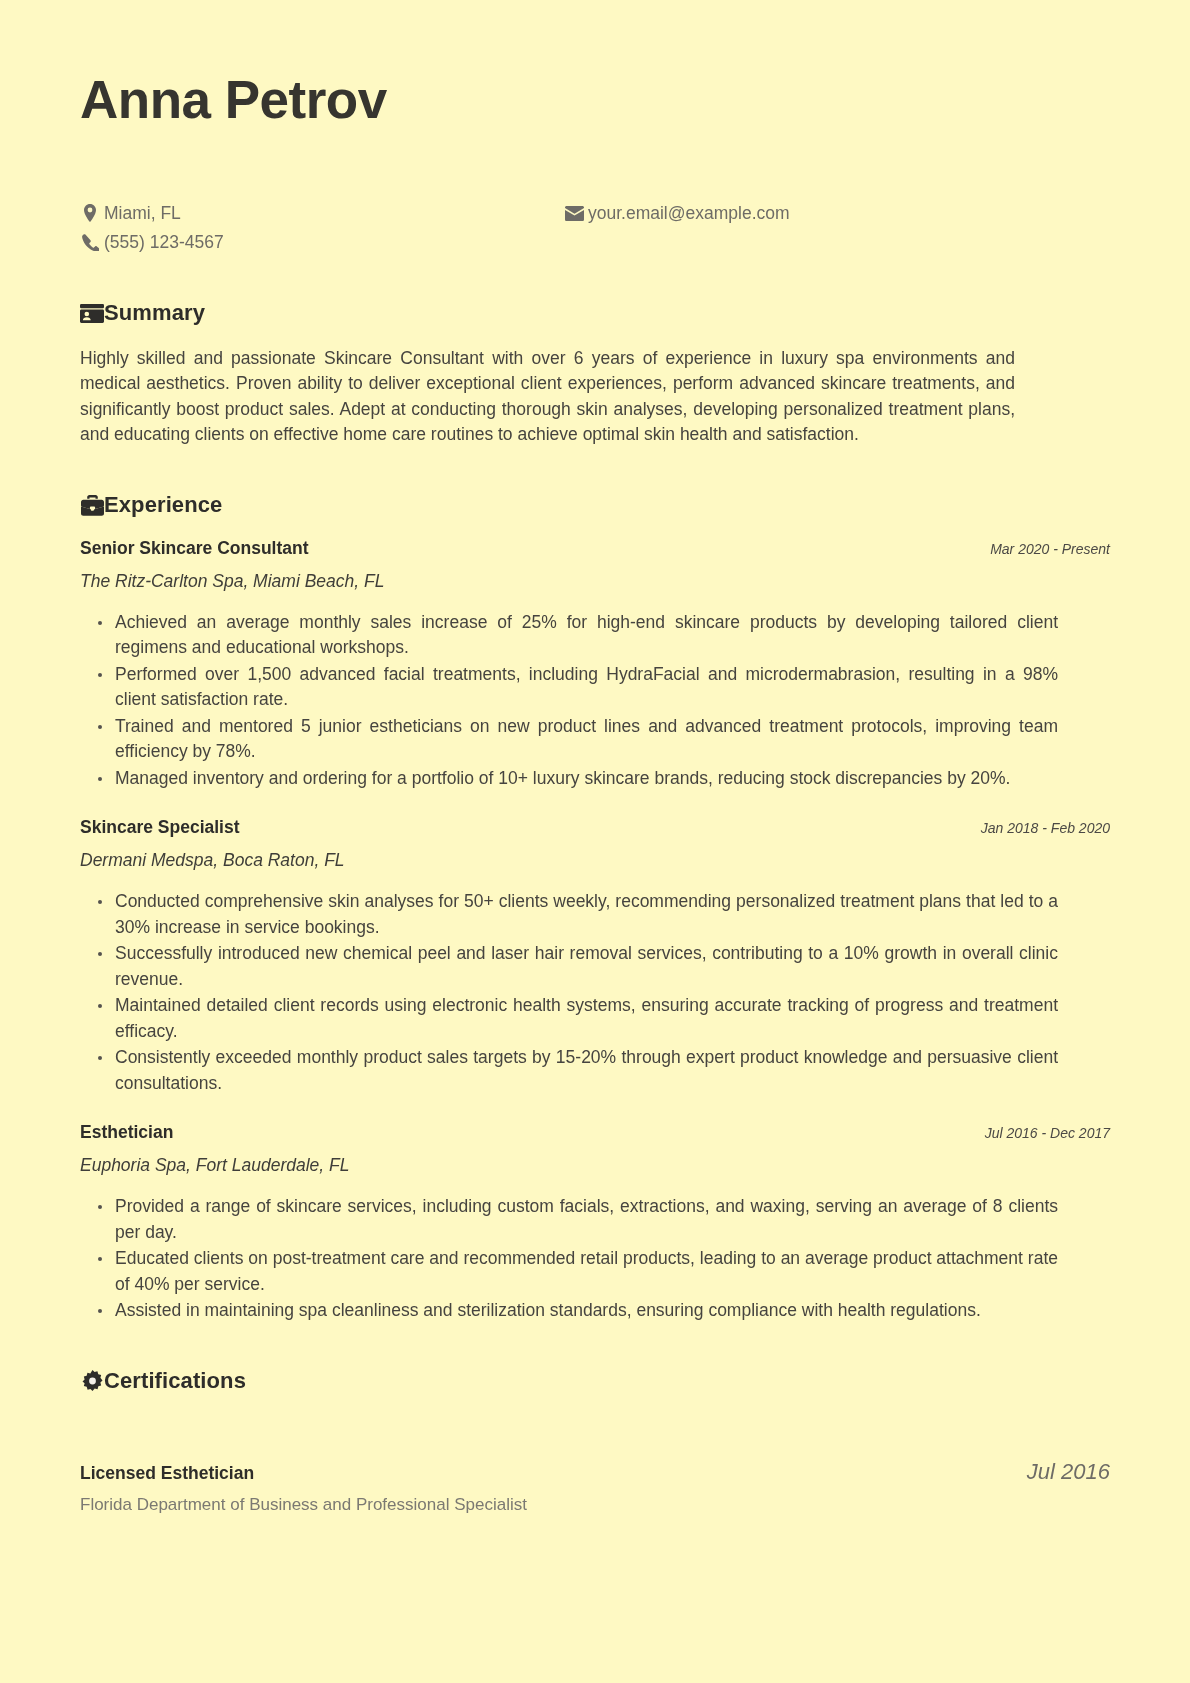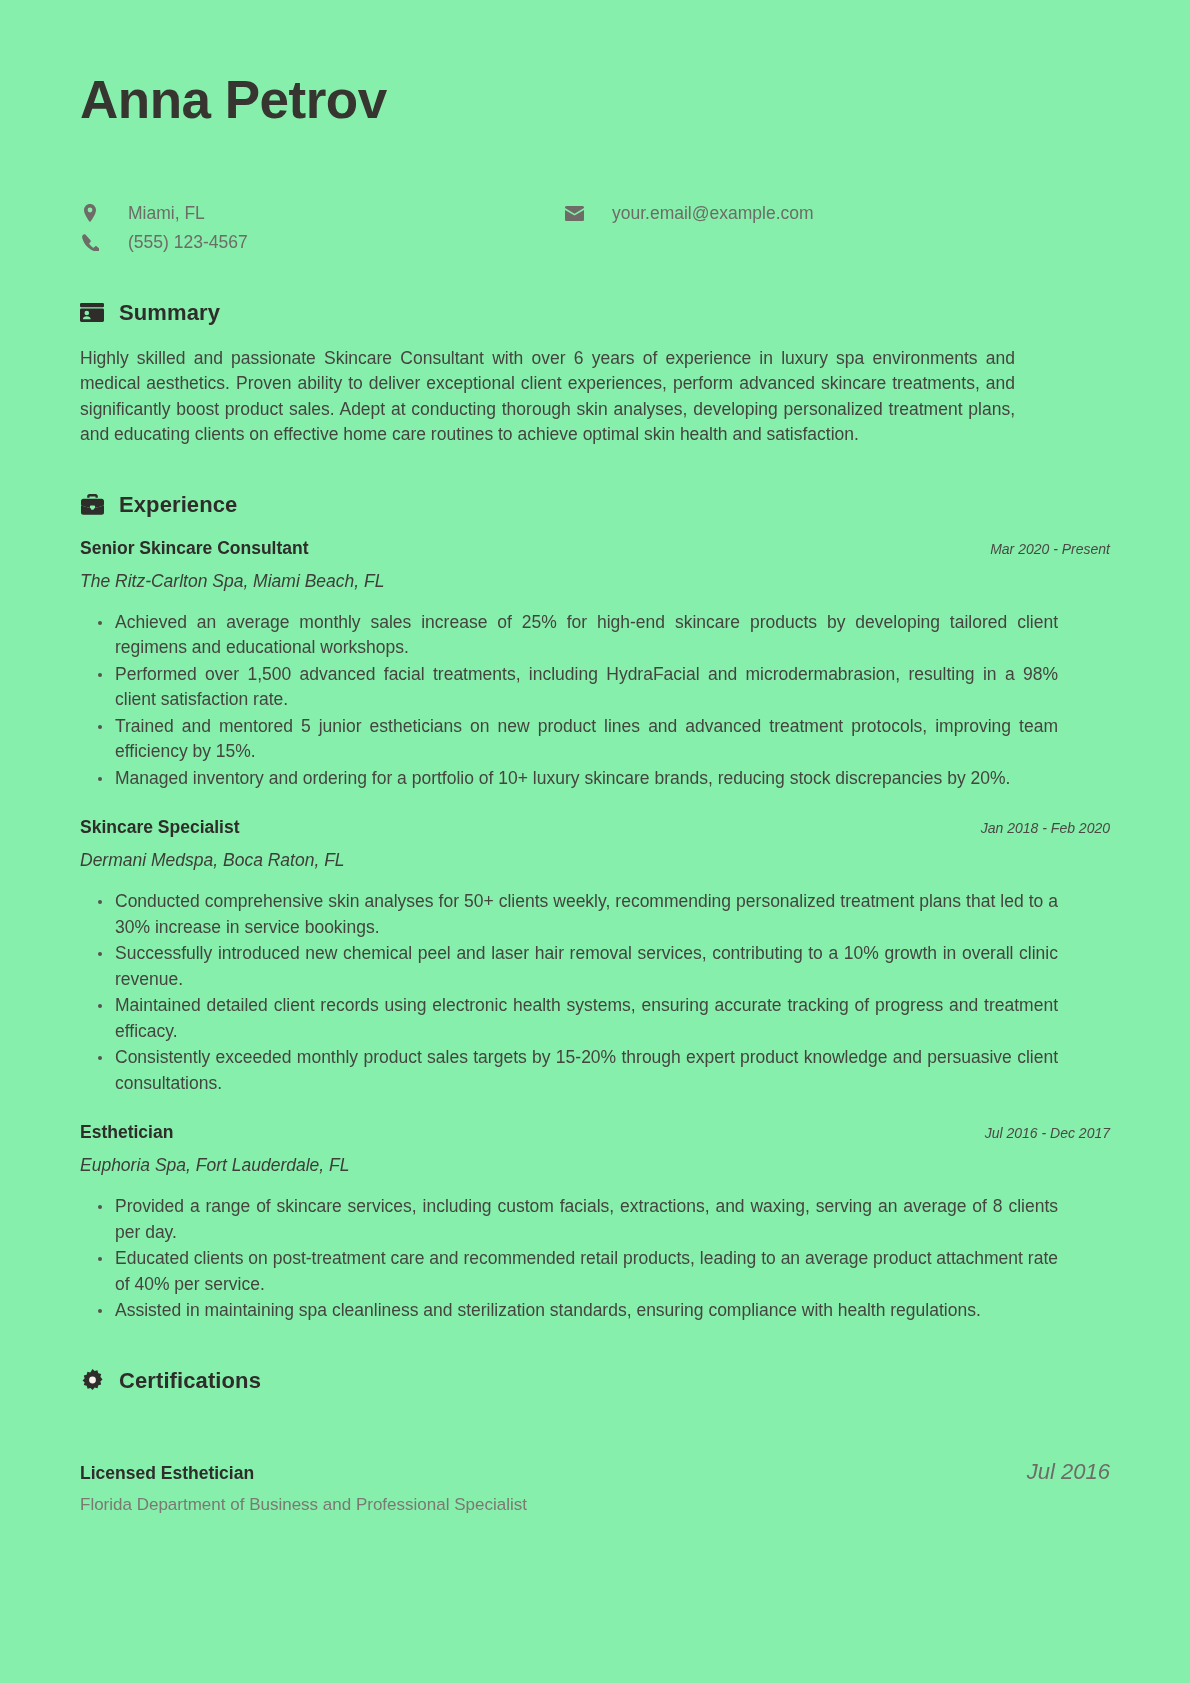--- a/index.html
+++ b/index.html
@@ -13,21 +13,21 @@
     font-family: "Liberation Sans", sans-serif;
     color: #3a3a38;
     overflow: hidden;
   }
   .page {
     position: relative;
     width: 1190px;
     min-height: 1683px;
     box-sizing: border-box;
     padding: 62px 80px 40px 80px;
-    background: #86efac;
+    background: #fef9c3;
   }
 
   
   .name {
     font-size: 53px;
     font-weight: 700;
     letter-spacing: -0.5px;
     color: #36352f;
     margin: 0;
     line-height: 1.05;
@@ -38,21 +38,21 @@
     margin-top: 72px;
     display: grid;
     grid-template-columns: 480px 1fr;
     grid-auto-rows: auto;
     column-gap: 0px;
     row-gap: 2px;
   }
   .contact-item {
     display: flex;
     align-items: center;
-    gap: 26px;
+    gap: 2px;
     font-size: 17.5px;
     color: #6e6c66;
     line-height: 27px;
     white-space: nowrap;
   }
   .contact-item .ico {
     width: 20px;
     height: 20px;
     display: inline-flex;
     align-items: center;
@@ -63,22 +63,21 @@
   .contact-item .ico svg { display: block; }
   .contact-item .txt { padding-left: 2px; }
   .c-loc  { grid-column: 1; grid-row: 1; }
   .c-mail { grid-column: 2; grid-row: 1; padding-left: 4px;}
   .c-tel  { grid-column: 1; grid-row: 2; }
 
   
   .section { margin-top: 44px; }
   .section-head {
     display: flex;
-    align-items: center;
-    gap: 15px;
+    align-items: flex-end;
     margin-bottom: 20px;
   }
   .section-head .sico {
     width: 24px; height: 24px;
     display: inline-flex; align-items: center; justify-content: center;
     color: #2e2d2a; flex: 0 0 24px;
   }
   .section-head .sico svg { display: block; }
   .section-title {
     font-size: 22px;
@@ -244,21 +243,21 @@
 
     <div class="job">
       <div class="job-row">
         <span class="job-title">Senior Skincare Consultant</span>
         <span class="job-dates">Mar 2020 - Present</span>
       </div>
       <div class="job-org">The Ritz-Carlton Spa, Miami Beach, FL</div>
       <ul class="bullets">
         <li>Achieved an average monthly sales increase of 25% for high-end skincare products by developing tailored client regimens and educational workshops.</li>
         <li>Performed over 1,500 advanced facial treatments, including HydraFacial and microdermabrasion, resulting in a 98% client satisfaction rate.</li>
-        <li>Trained and mentored 5 junior estheticians on new product lines and advanced treatment protocols, improving team efficiency by 15%.</li>
+        <li>Trained and mentored 5 junior estheticians on new product lines and advanced treatment protocols, improving team efficiency by 78%.</li>
         <li>Managed inventory and ordering for a portfolio of 10+ luxury skincare brands, reducing stock discrepancies by 20%.</li>
       </ul>
     </div>
 
     <div class="job">
       <div class="job-row">
         <span class="job-title">Skincare Specialist</span>
         <span class="job-dates">Jan 2018 - Feb 2020</span>
       </div>
       <div class="job-org">Dermani Medspa, Boca Raton, FL</div>

